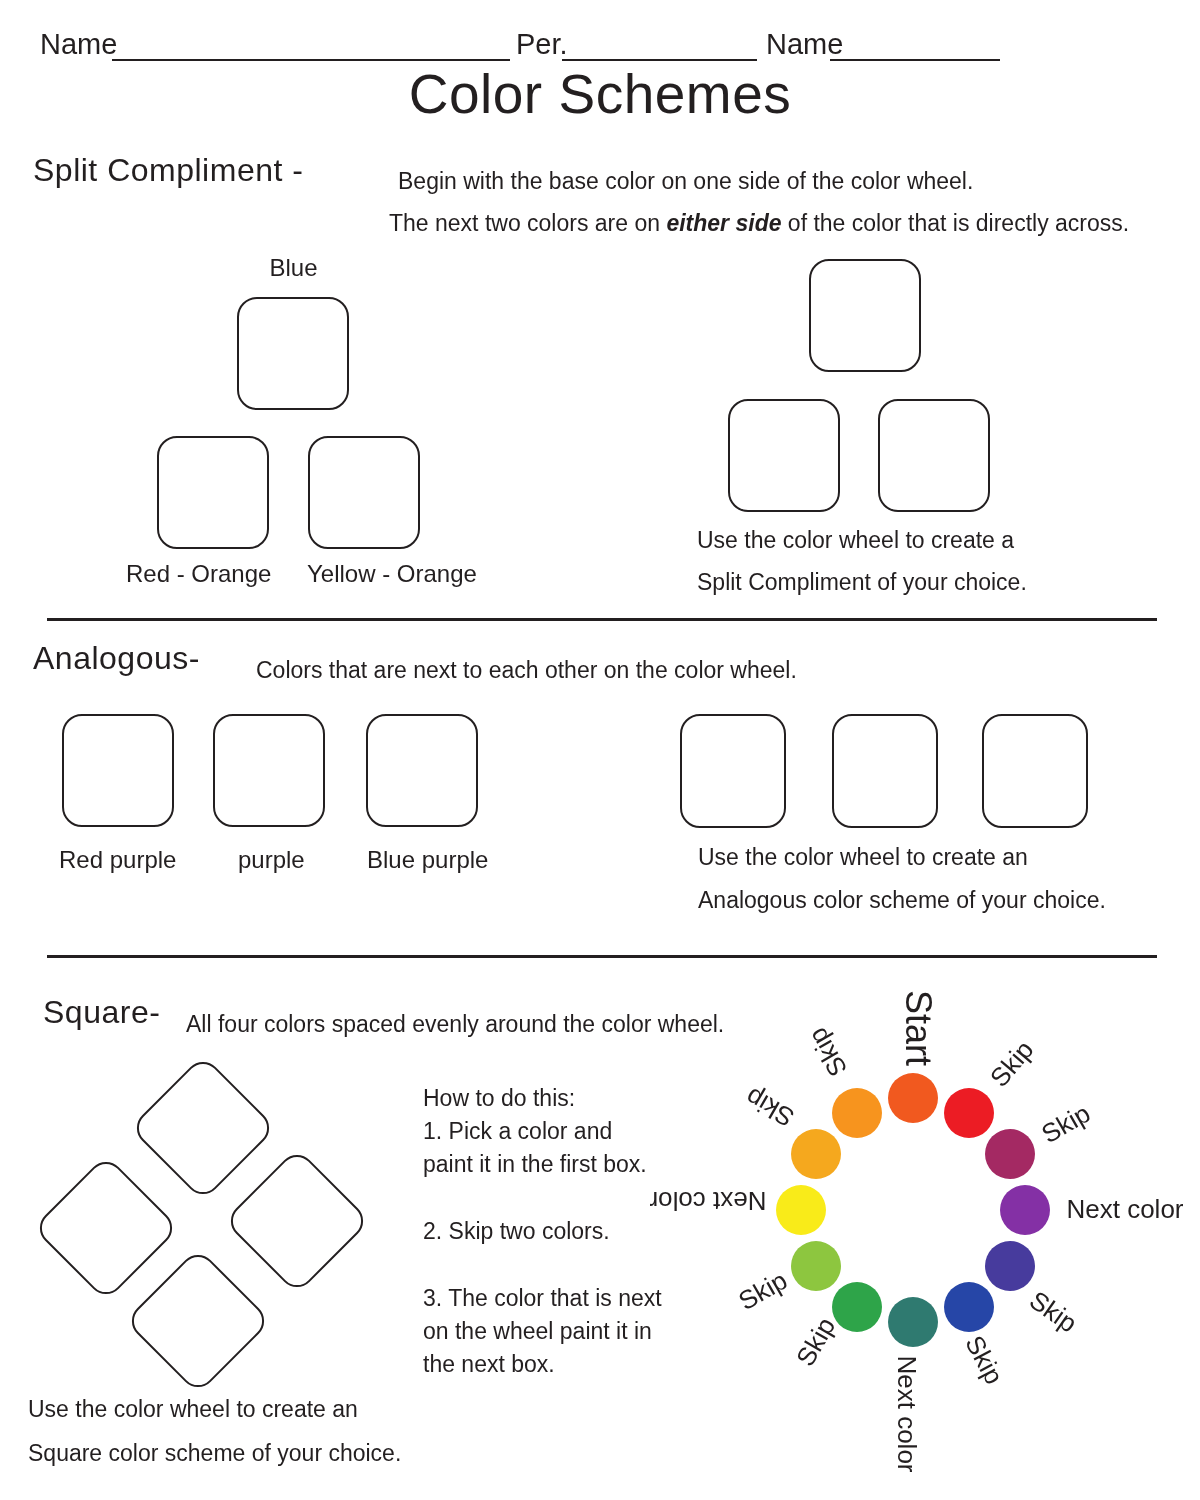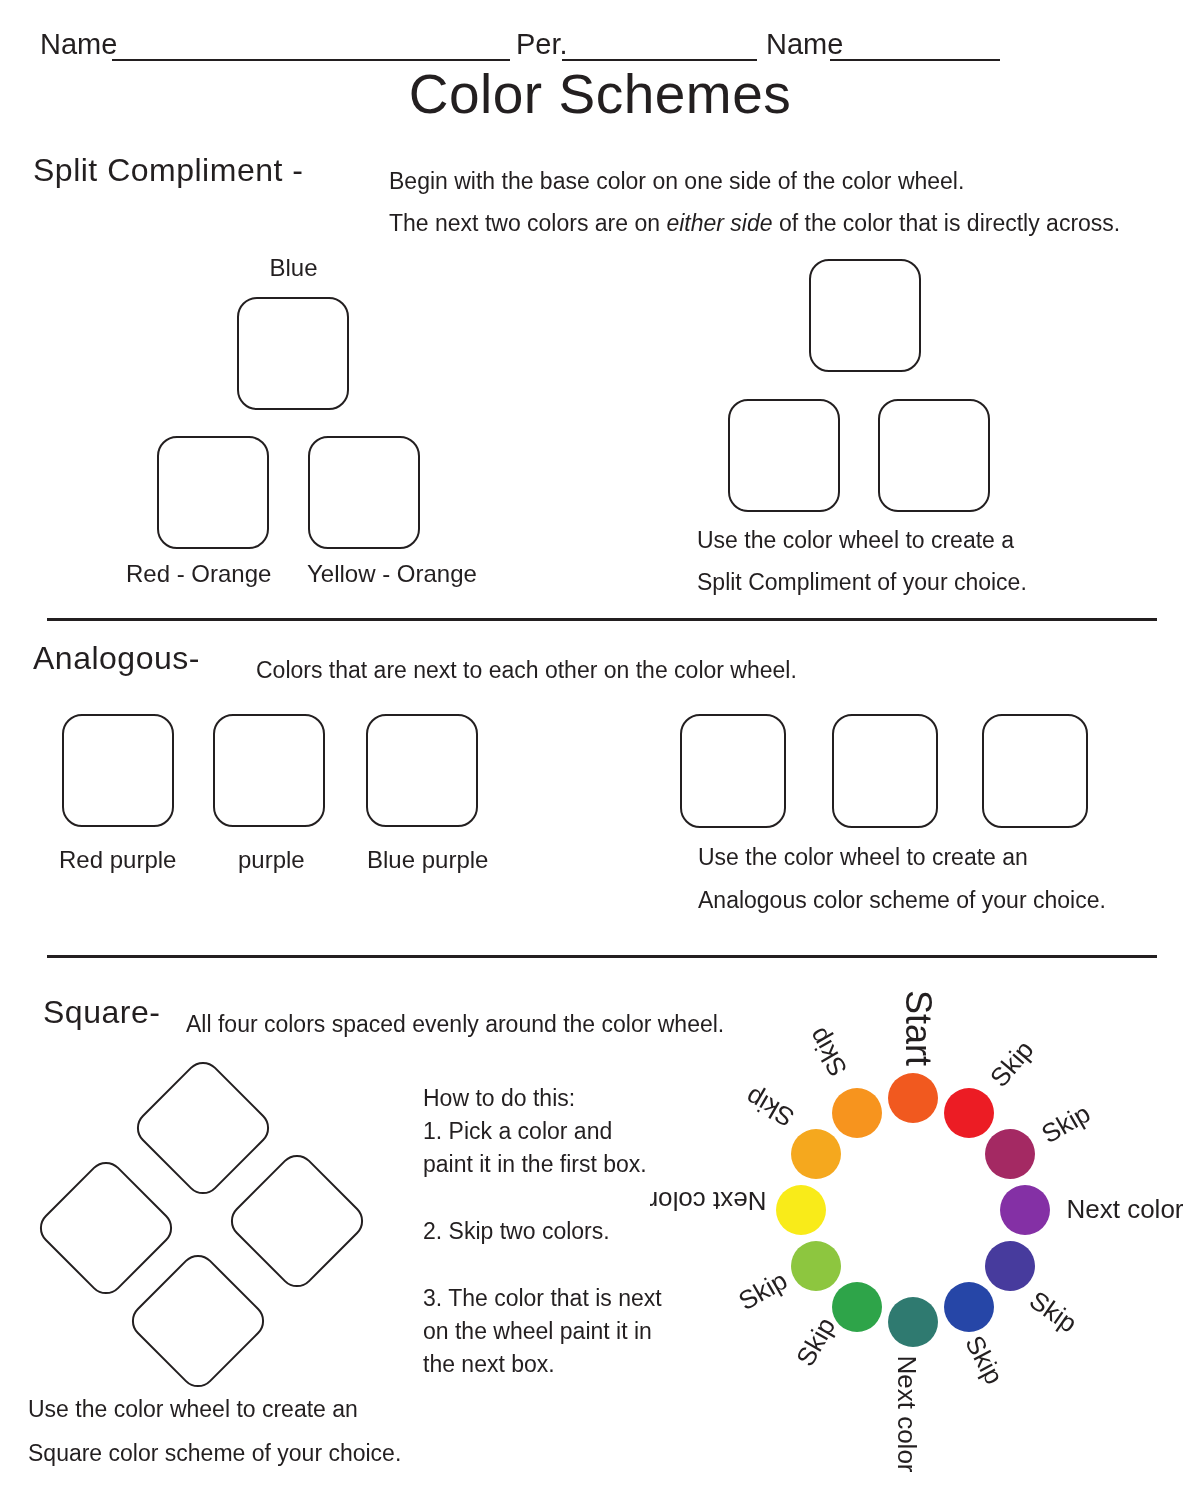--- a/index.html
+++ b/index.html
@@ -14,38 +14,38 @@
   .sec-head{font-size:32px;letter-spacing:.5px;}
   .body-txt{font-size:23px;}
   .box-label{font-size:24px;}
   .sq{position:absolute;width:112px;height:113px;border:2.5px solid #231F20;border-radius:20px;background:#fff;box-sizing:border-box;}
   .sq.narrow{width:106px;height:114px;}
   .divider{position:absolute;left:47px;width:1110px;height:3px;background:#231F20;}
   .diamond{position:absolute;width:104px;height:104px;border:2.5px solid #231F20;border-radius:18px;background:#fff;box-sizing:border-box;transform:rotate(45deg);}
   .wheel-dot{position:absolute;width:50px;height:50px;border-radius:50%;}
   .wheel-label{position:absolute;font-size:26px;white-space:nowrap;}
   .instr-line{position:absolute;left:423px;font-size:23px;white-space:nowrap;}
-  em.strong{font-style:italic;font-weight:normal;}
+  em.strong{font-style:italic;font-weight:bold;}
 </style>
 </head>
 <body>
 
 <div id="page">
 
   <span class="abs h-label" style="left:40px;top:28px;text-align:center;">Name</span>
   <div class="blank" style="left:112px;top:31px;width:398px;"></div>
   <span class="abs h-label" style="left:516px;top:28px;">Per.</span>
   <div class="blank" style="left:562px;top:31px;width:195px;"></div>
   <span class="abs h-label" style="left:766px;top:28px;">Name</span>
   <div class="blank" style="left:830px;top:31px;width:170px;"></div>
 
   <div class="title">Color Schemes</div>
 
   <span class="abs sec-head" style="left:33px;top:152px;">Split Compliment - </span>
-  <span class="abs body-txt" style="left:389px;top:168px;text-align:right;">Begin with the base color on one side of the color wheel.</span>
+  <span class="abs body-txt" style="left:398px;top:168px;text-align:right;">Begin with the base color on one side of the color wheel.</span>
   <span class="abs body-txt" style="left:389px;top:210px;"><span>The next two colors are on </span><em class="strong">either side</em><span> of the color that is directly across.</span></span>
 
   <span class="abs box-label" style="left:237px;top:254px;width:113px;text-align:center;">Blue</span>
   <div class="sq" style="left:237px;top:297px;"></div>
   <div class="sq" style="left:157px;top:436px;"></div>
   <div class="sq" style="left:308px;top:436px;"></div>
   <span class="abs box-label" style="left:126px;top:560px;">Red - Orange</span>
   <span class="abs box-label" style="left:307px;top:560px;">Yellow - Orange</span>
 
   <div class="sq" style="left:809px;top:259px;"></div>

